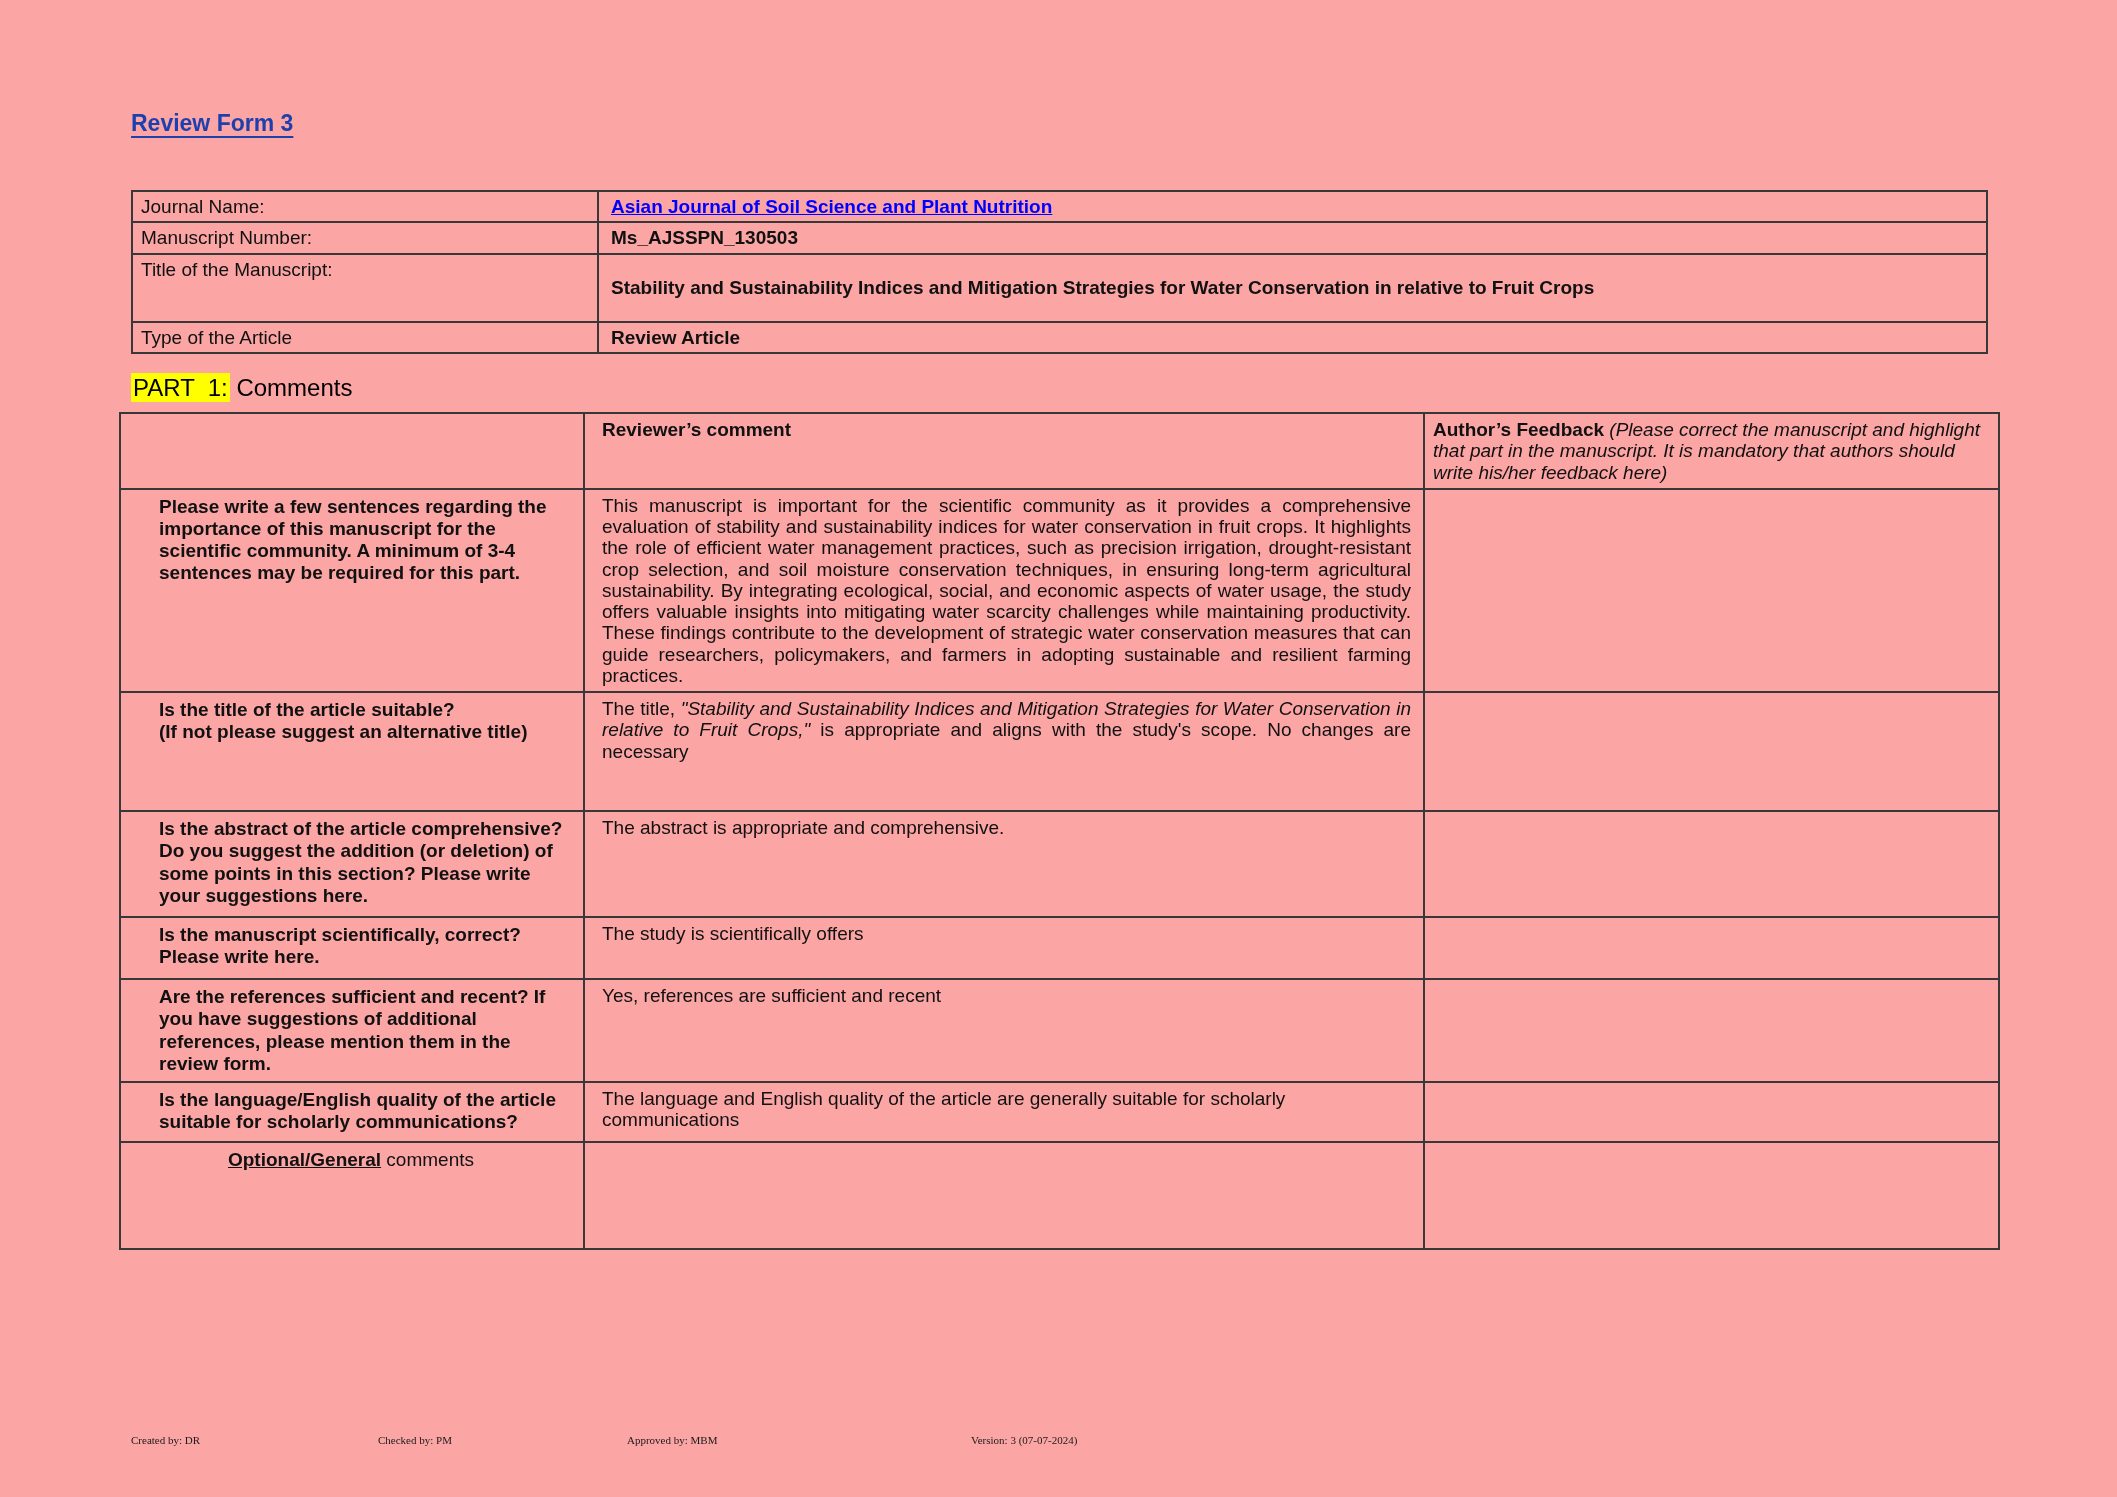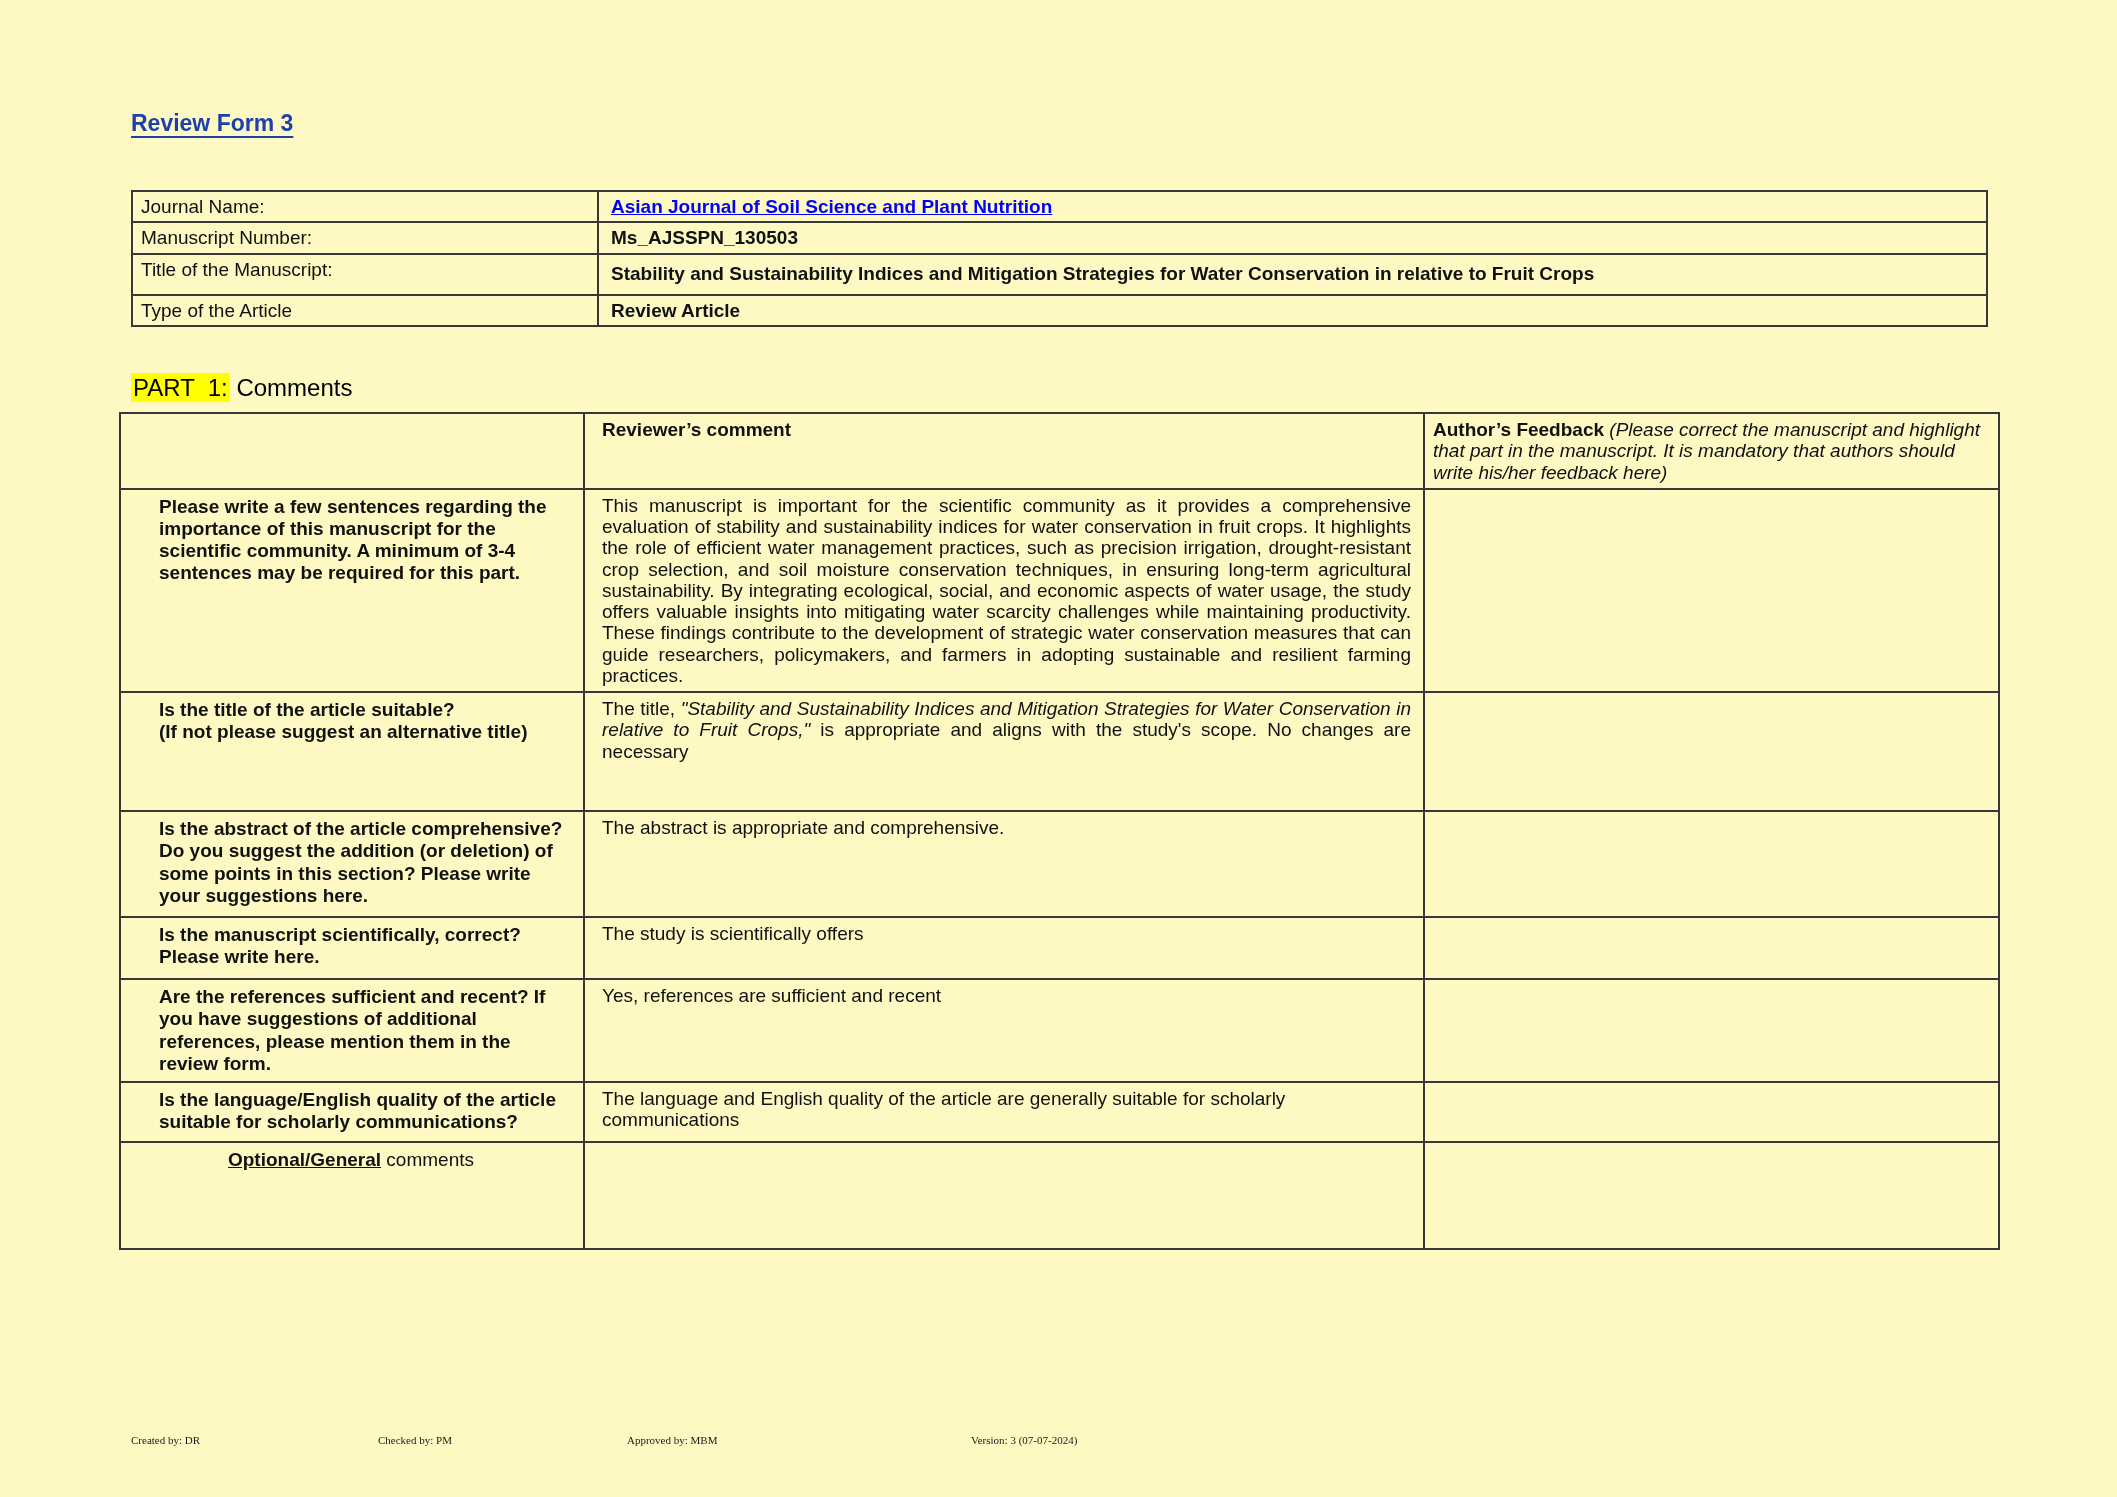--- a/index.html
+++ b/index.html
@@ -1,34 +1,34 @@
 <!DOCTYPE html>
 <html><head>
 <meta charset="utf-8">
 <style>
   * { margin:0; padding:0; box-sizing:border-box; }
   html,body { width:2117px; height:1497px; background:#ffffff;
     font-family:"Liberation Sans", sans-serif; color:#111; }
-  .page { position:relative; width:2117px; height:1497px; background:#fef9c3; overflow:hidden; }
+  .page { position:relative; width:2117px; height:1497px; background:#fca5a5; overflow:hidden; }
 
   .doc-title {
     position:absolute; left:131px; top:110px;
     font-size:23px; font-weight:bold; color:#1e3fae;
     text-decoration:underline; text-decoration-thickness:2px; text-underline-offset:5px;
   }
 
   table { border-collapse:collapse; table-layout:fixed; }
   td { border:2px solid #383838; vertical-align:top; font-size:19px; line-height:1.12; }
 
   
   .info-table { position:absolute; left:131px; top:190px; width:1857px; }
   .info-table td { padding:4px 8px; }
   .info-table td.val { padding-left:12px; font-weight:bold; }
   .info-row-1 { height:29px; } .info-row-2 { height:27px;margin-left:45px; }
-  .info-row-3 { height:41px; } .info-row-4 { height:30px; }
+  .info-row-3 { height:68px; } .info-row-4 { height:30px; }
   .info-table .mid { vertical-align:middle; }
   .journal-link { color:#0000ff; font-weight:bold; text-decoration:underline; cursor:pointer; }
 
   
   .part-line { position:absolute; left:131px; top:374px; font-size:24px; font-weight:normal; color:#000; }
   .hl { background:#ffff00; white-space:pre; padding:1px 2px; }
 
   
   .comments-table { position:absolute; left:119px; top:412px; width:1879px; }
   .comments-table td { padding:5px 10px 5px 17px; }

